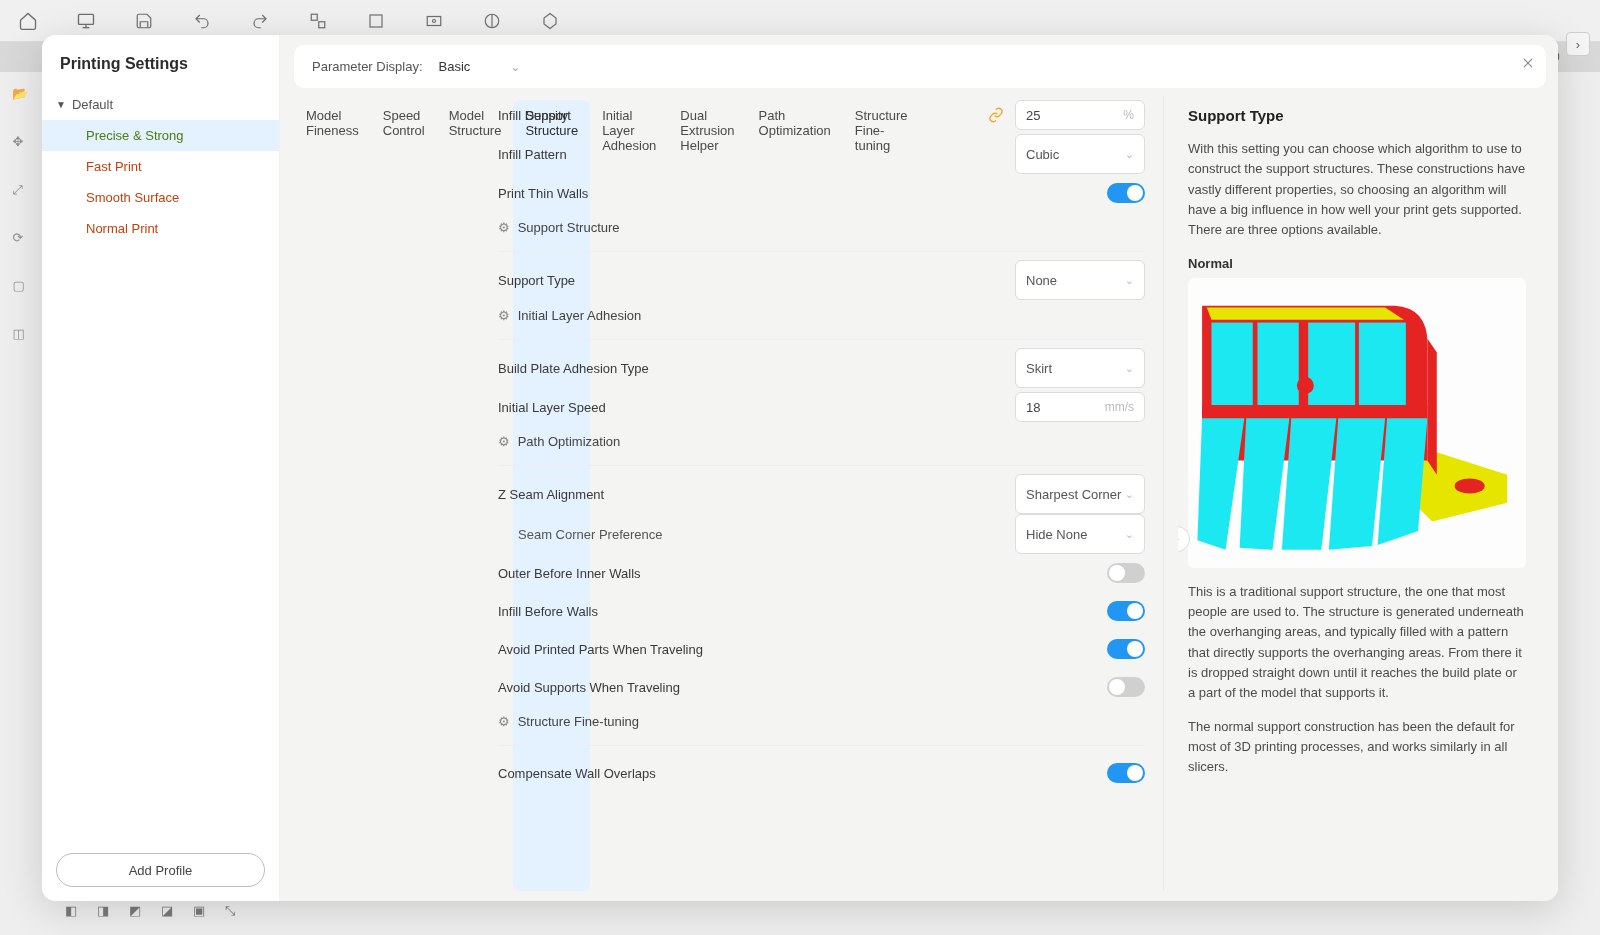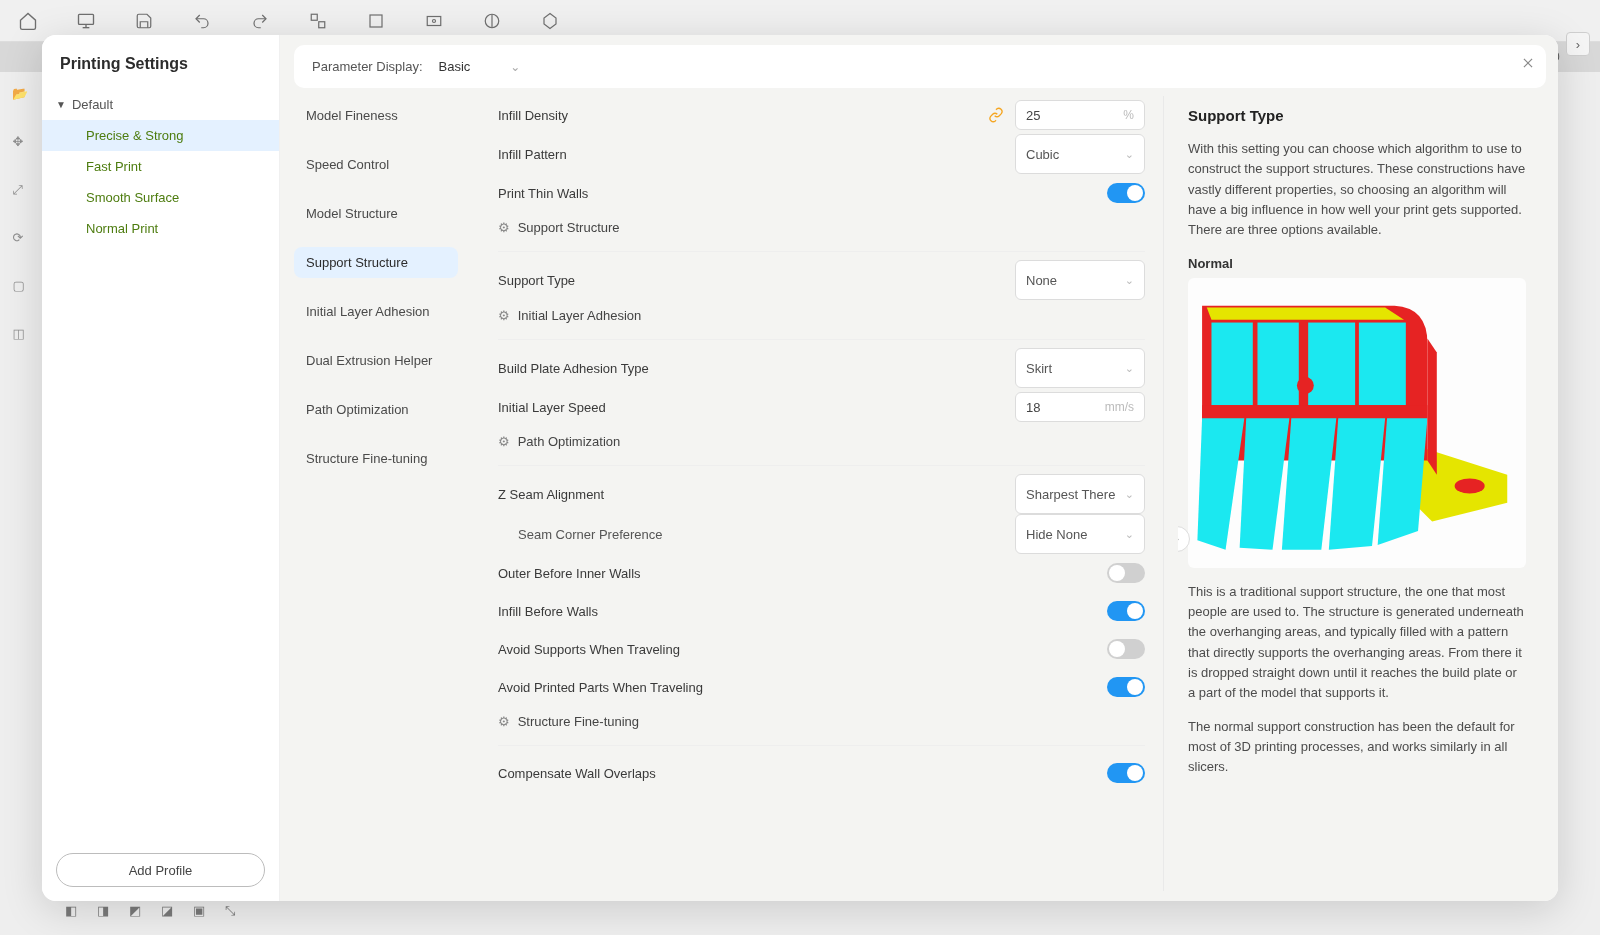--- a/index.html
+++ b/index.html
@@ -127,21 +127,21 @@
     font-size: 13px;
     color: #555;
     cursor: default;
   }
   .prof-parent .tri {
     font-size: 10px;
   }
   .prof-child {
     padding: 8px 10px 8px 44px;
     font-size: 13px;
-    color: #4d7c0f;
+    color: #c2410c;
     cursor: pointer;
   }
   .prof-child.active {
     background: #e4f1ff;
     color: #4d7c0f;
   }
   .m-sidebar-foot {
     margin-top: auto;
     padding: 14px;
   }
@@ -187,22 +187,22 @@
   .m-columns {
     display: flex;
     gap: 14px;
     flex: 1;
     overflow: hidden;
   }
 
   .cat-nav {
     width: 164px;
     display: flex;
-    flex-direction: column;
-    gap: 18px;
+    flex-direction: row;
+    gap: 0;
     padding-top: 4px;
   }
   .cat-nav .cat {
     padding: 8px 12px;
     border-radius: 8px;
     font-size: 13px;
     color: #4a4a4a;
     cursor: pointer;
   }
   .cat-nav .cat.active {
@@ -580,21 +580,21 @@
 
         <div class="sec-head">
           <span class="gear">⚙</span>
           <span>Path Optimization</span>
         </div>
         <div class="divider"></div>
 
         <div class="row">
           <span class="lab">Z Seam Alignment</span>
           <div class="select">
-            <span>Sharpest There</span>
+            <span>Sharpest Corner</span>
               <span class="chev">⌄</span>
           </div>
         </div>
 
         <div class="row sub">
           <span class="lab">Seam Corner Preference</span>
           <div class="select">
             <span>Hide None</span>
               <span class="chev">⌄</span>
           </div>
@@ -608,29 +608,29 @@
         </div>
 
         <div class="row">
           <span class="lab">Infill Before Walls</span>
           <div class="toggle on">
               <div class="knob"></div>
             </div>
         </div>
 
         <div class="row">
+          <span class="lab">Avoid Printed Parts When Traveling</span>
+          <div class="toggle on">
+              <div class="knob"></div>
+            </div>
+        </div>
+
+        <div class="row">
           <span class="lab">Avoid Supports When Traveling</span>
           <div class="toggle off">
-              <div class="knob"></div>
-            </div>
-        </div>
-
-        <div class="row">
-          <span class="lab">Avoid Printed Parts When Traveling</span>
-          <div class="toggle on">
               <div class="knob"></div>
             </div>
         </div>
 
         <div class="sec-head">
           <span class="gear">⚙</span>
           <span>Structure Fine-tuning</span>
         </div>
         <div class="divider"></div>
 

